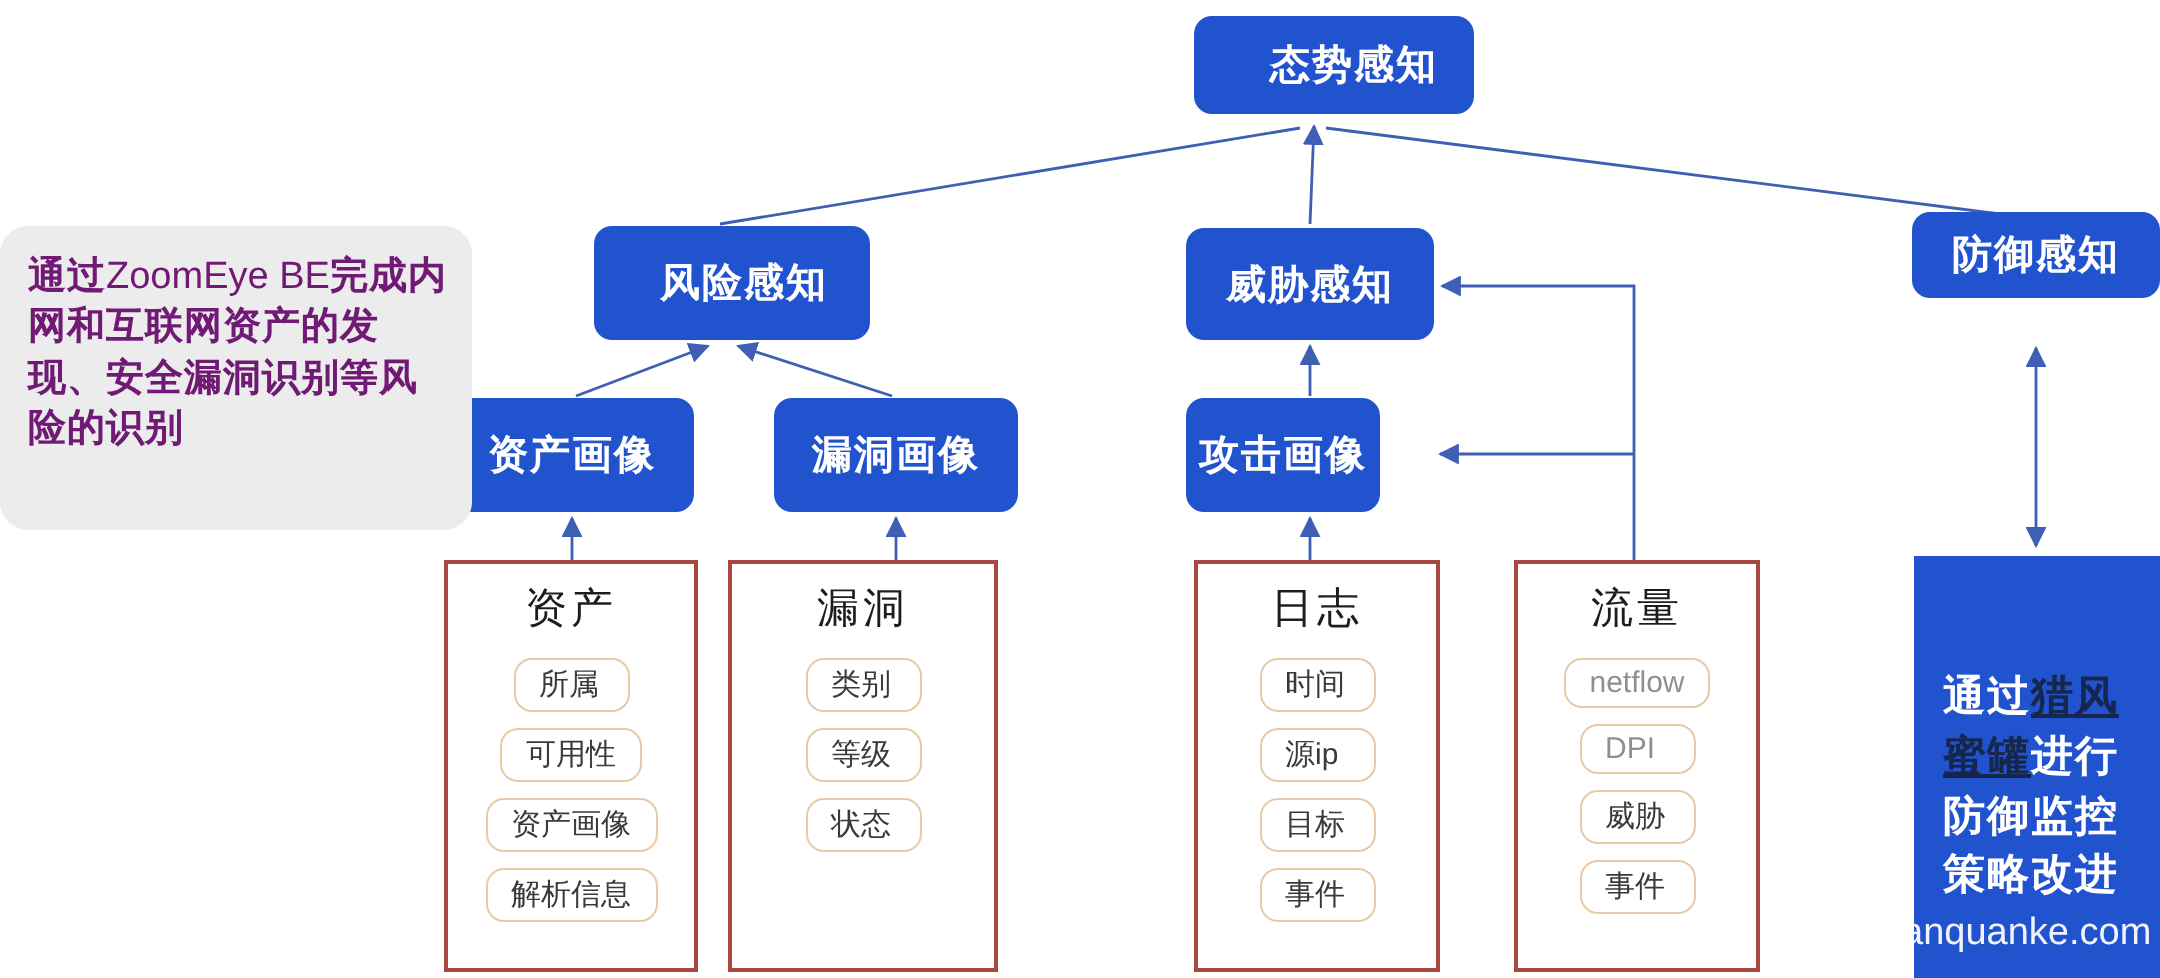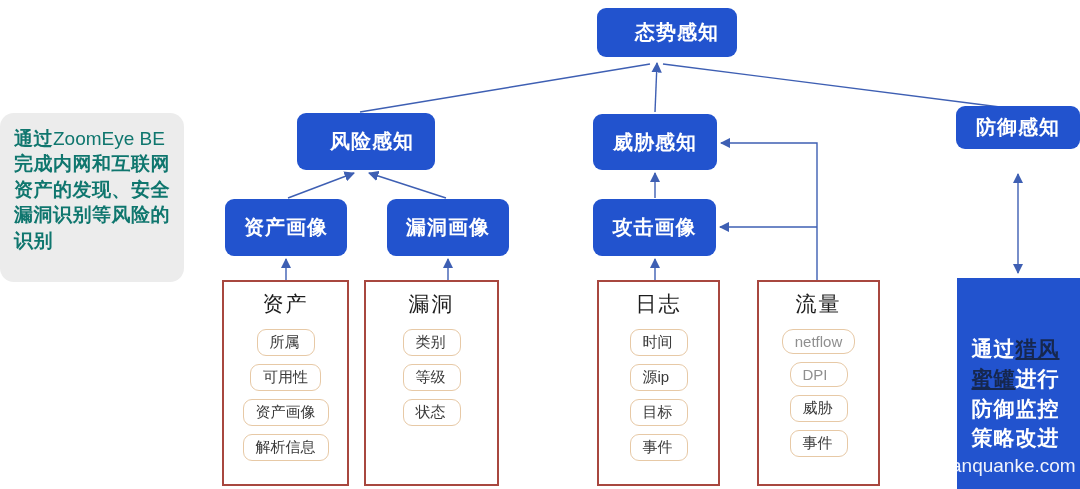--- a/index.html
+++ b/index.html
@@ -13,26 +13,26 @@
     position:absolute;background:#2253ce;color:#ffffff;border-radius:9px;
     display:flex;align-items:center;justify-content:center;
     font-size:20px;font-weight:bold;letter-spacing:1px;
   }
   #box-root{left:597px;top:8px;width:120px;height:49px;padding-left:20px;}
   #box-risk{left:297px;top:113px;width:126px;height:57px;padding-left:12px;}
   #box-threat{left:593px;top:114px;width:124px;height:56px;}
   #box-defense{left:956px;top:106px;width:124px;height:43px;}
   #box-asset-portrait{left:225px;top:199px;width:122px;height:57px;justify-content:center;}
   #box-vuln-portrait{left:387px;top:199px;width:122px;height:57px;}
-  #box-attack-portrait{left:593px;top:199px;width:123px;height:57px;}
+  #box-attack-portrait{left:593px;top:199px;width:97px;height:57px;}
 
   .left-note{
-    position:absolute;left:0;top:113px;width:184px;min-height:152px;
+    position:absolute;left:0;top:113px;width:236px;min-height:152px;
     background:#ececec;border-radius:14px;box-sizing:border-box;
-    padding:13px 10px 29px 14px;color:#0f766e;font-size:19px;font-weight:bold;
+    padding:13px 10px 29px 14px;color:#701a75;font-size:19px;font-weight:bold;
     line-height:1.34;letter-spacing:0.5px;
   }
   .left-note .brand{font-weight:400;letter-spacing:0;}
 
   .srcbox{
     position:absolute;top:280px;height:206px;background:#ffffff;
     border:2px solid #a8473f;box-sizing:border-box;
     display:flex;flex-direction:column;align-items:center;
   }
   #src-assets{left:222px;width:127px;}
@@ -41,21 +41,21 @@
   #src-traffic{left:757px;width:123px;}
   .srctitle{
     margin-top:8px;margin-bottom:7px;font-size:21px;color:#1d1d1d;
     letter-spacing:2px;font-weight:400;
   }
   .pill{
     margin:4px 0;padding:3px 12px;min-width:58px;box-sizing:border-box;
     border:1.5px solid #e7c9a6;border-radius:9px;background:#ffffff;
     font-size:15px;color:#3a3a3a;text-align:left;white-space:nowrap;
   }
-  .pill.muted{color:#8f8f8f;border-radius:11px;}
+  .pill.muted{color:#8f8f8f;}
 
   .right-panel{
     position:absolute;left:957px;top:278px;width:123px;height:211px;
     background:#2253ce;box-sizing:border-box;
   }
   .right-panel .txt{
     margin:56px auto 0 auto;width:94px;color:#ffffff;font-size:21px;
     font-weight:bold;line-height:1.42;text-align:left;letter-spacing:1px;
   }
   .right-panel .hl{color:#16274e;text-decoration:underline;}

